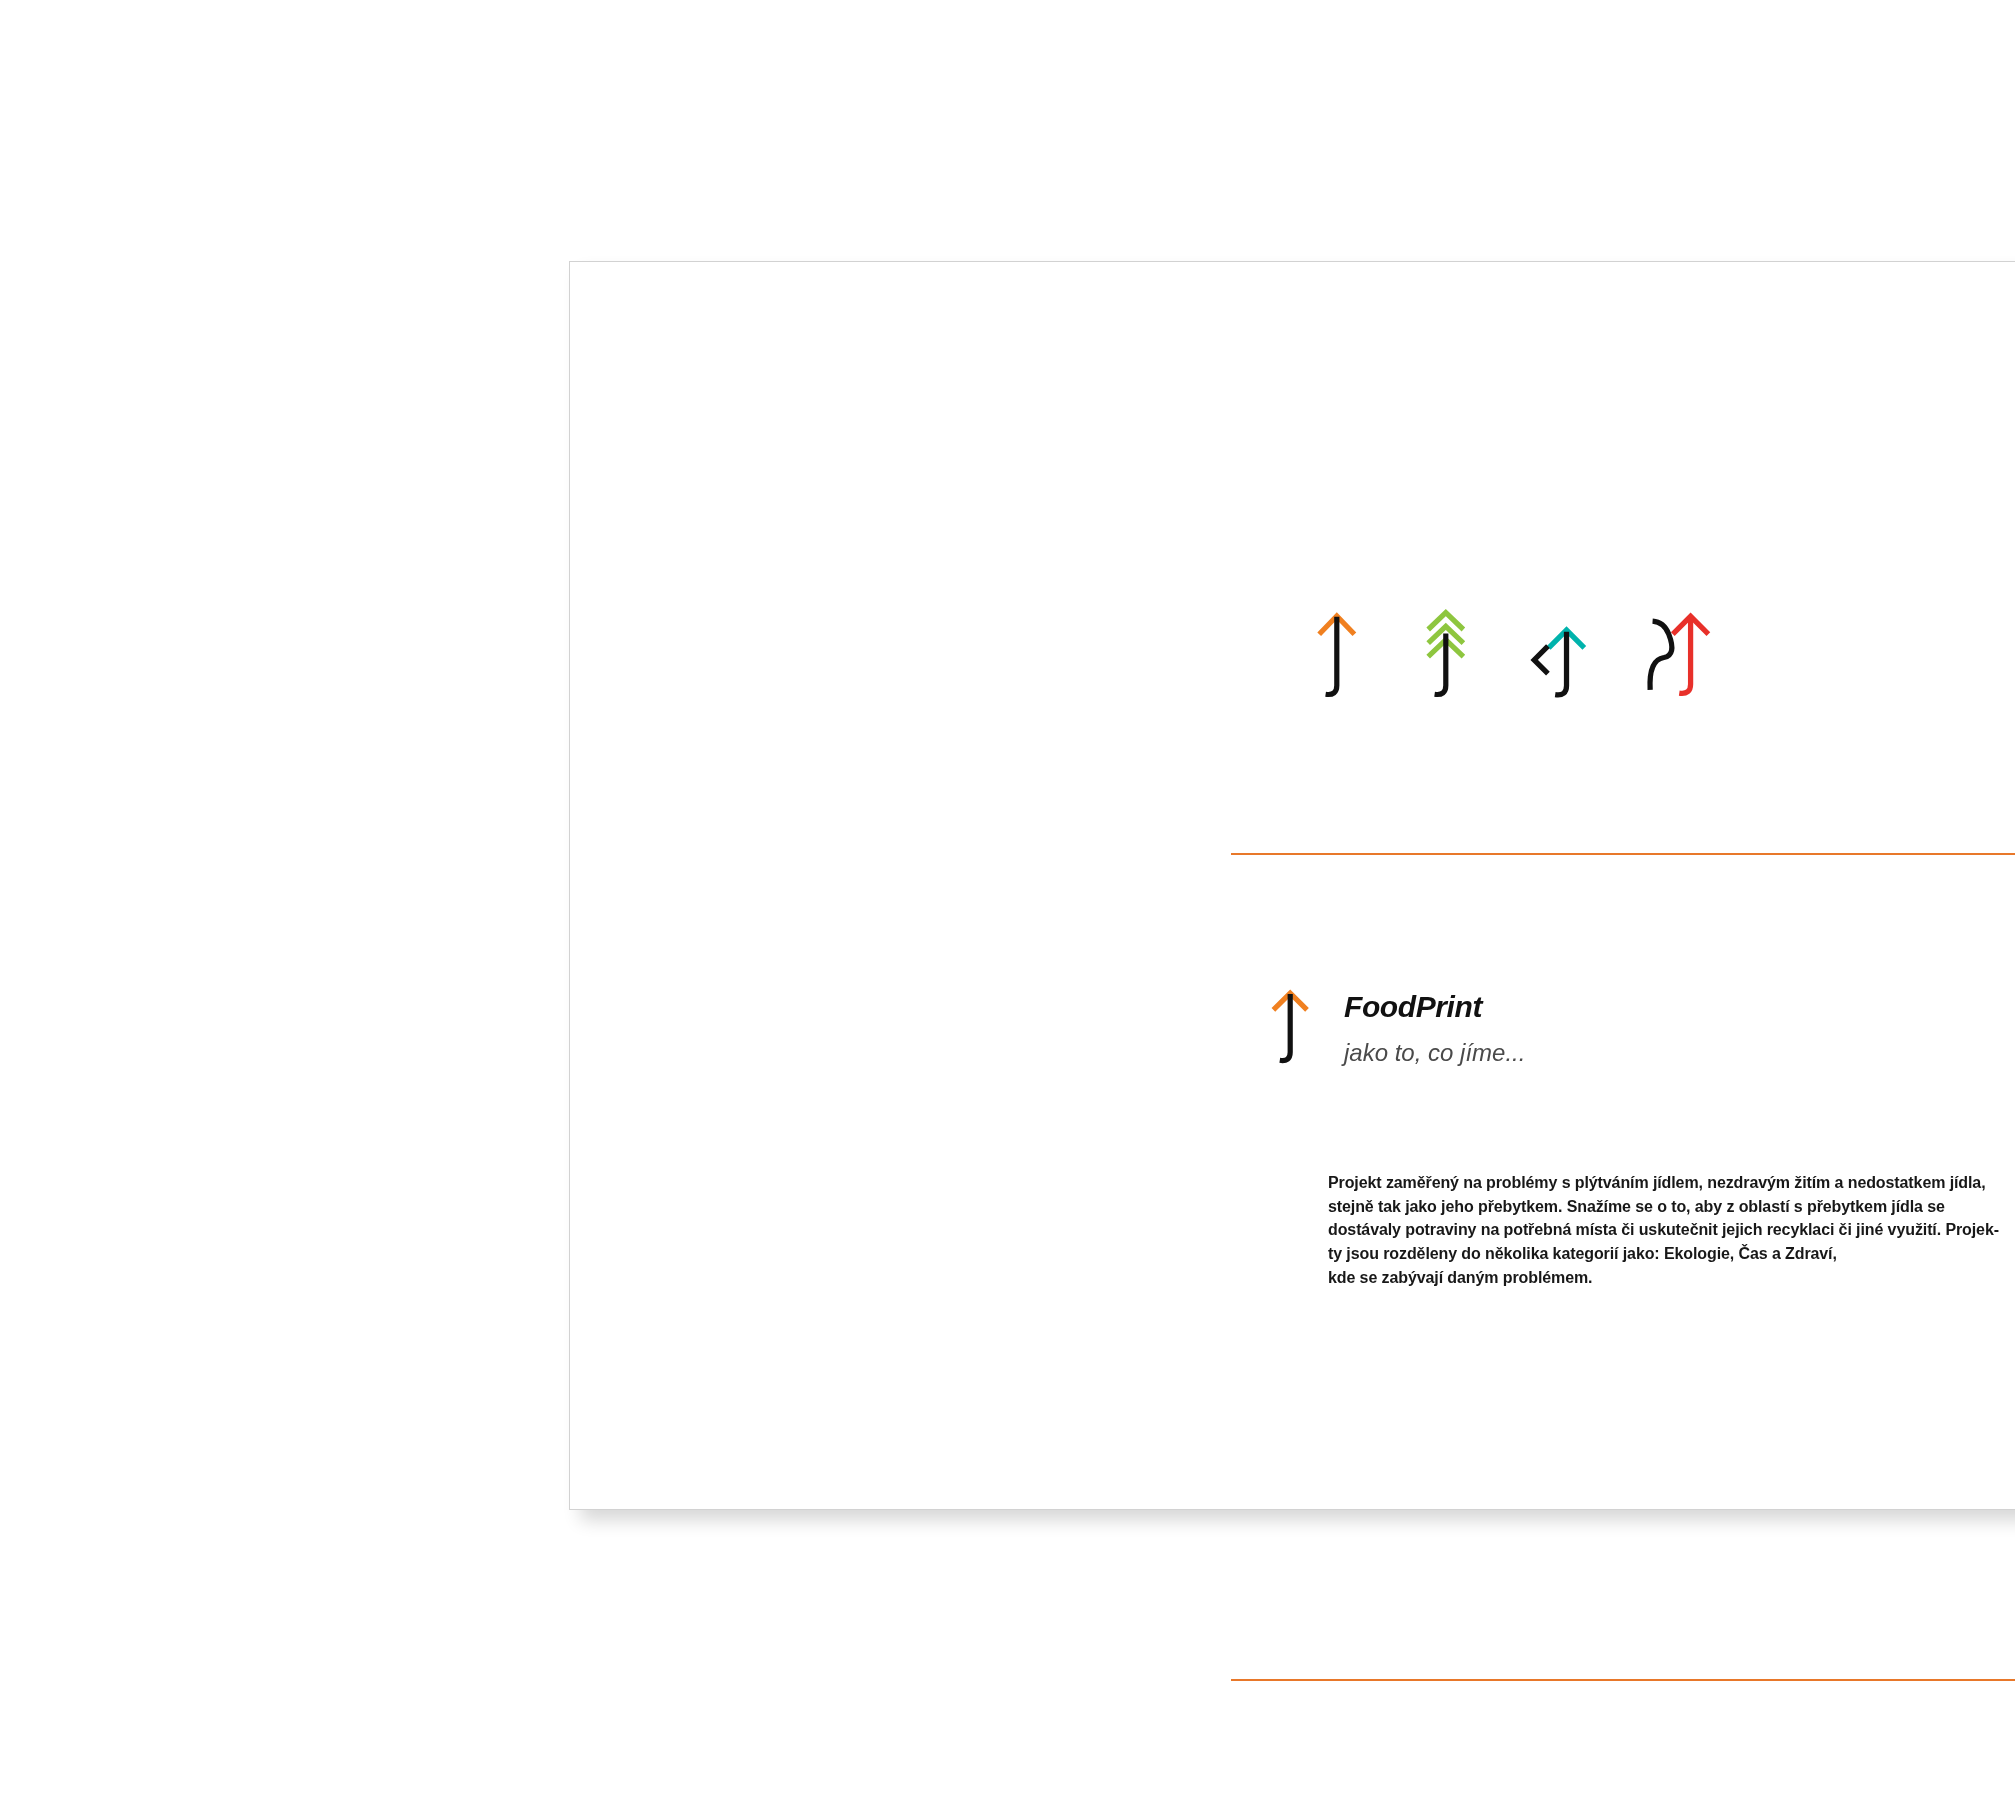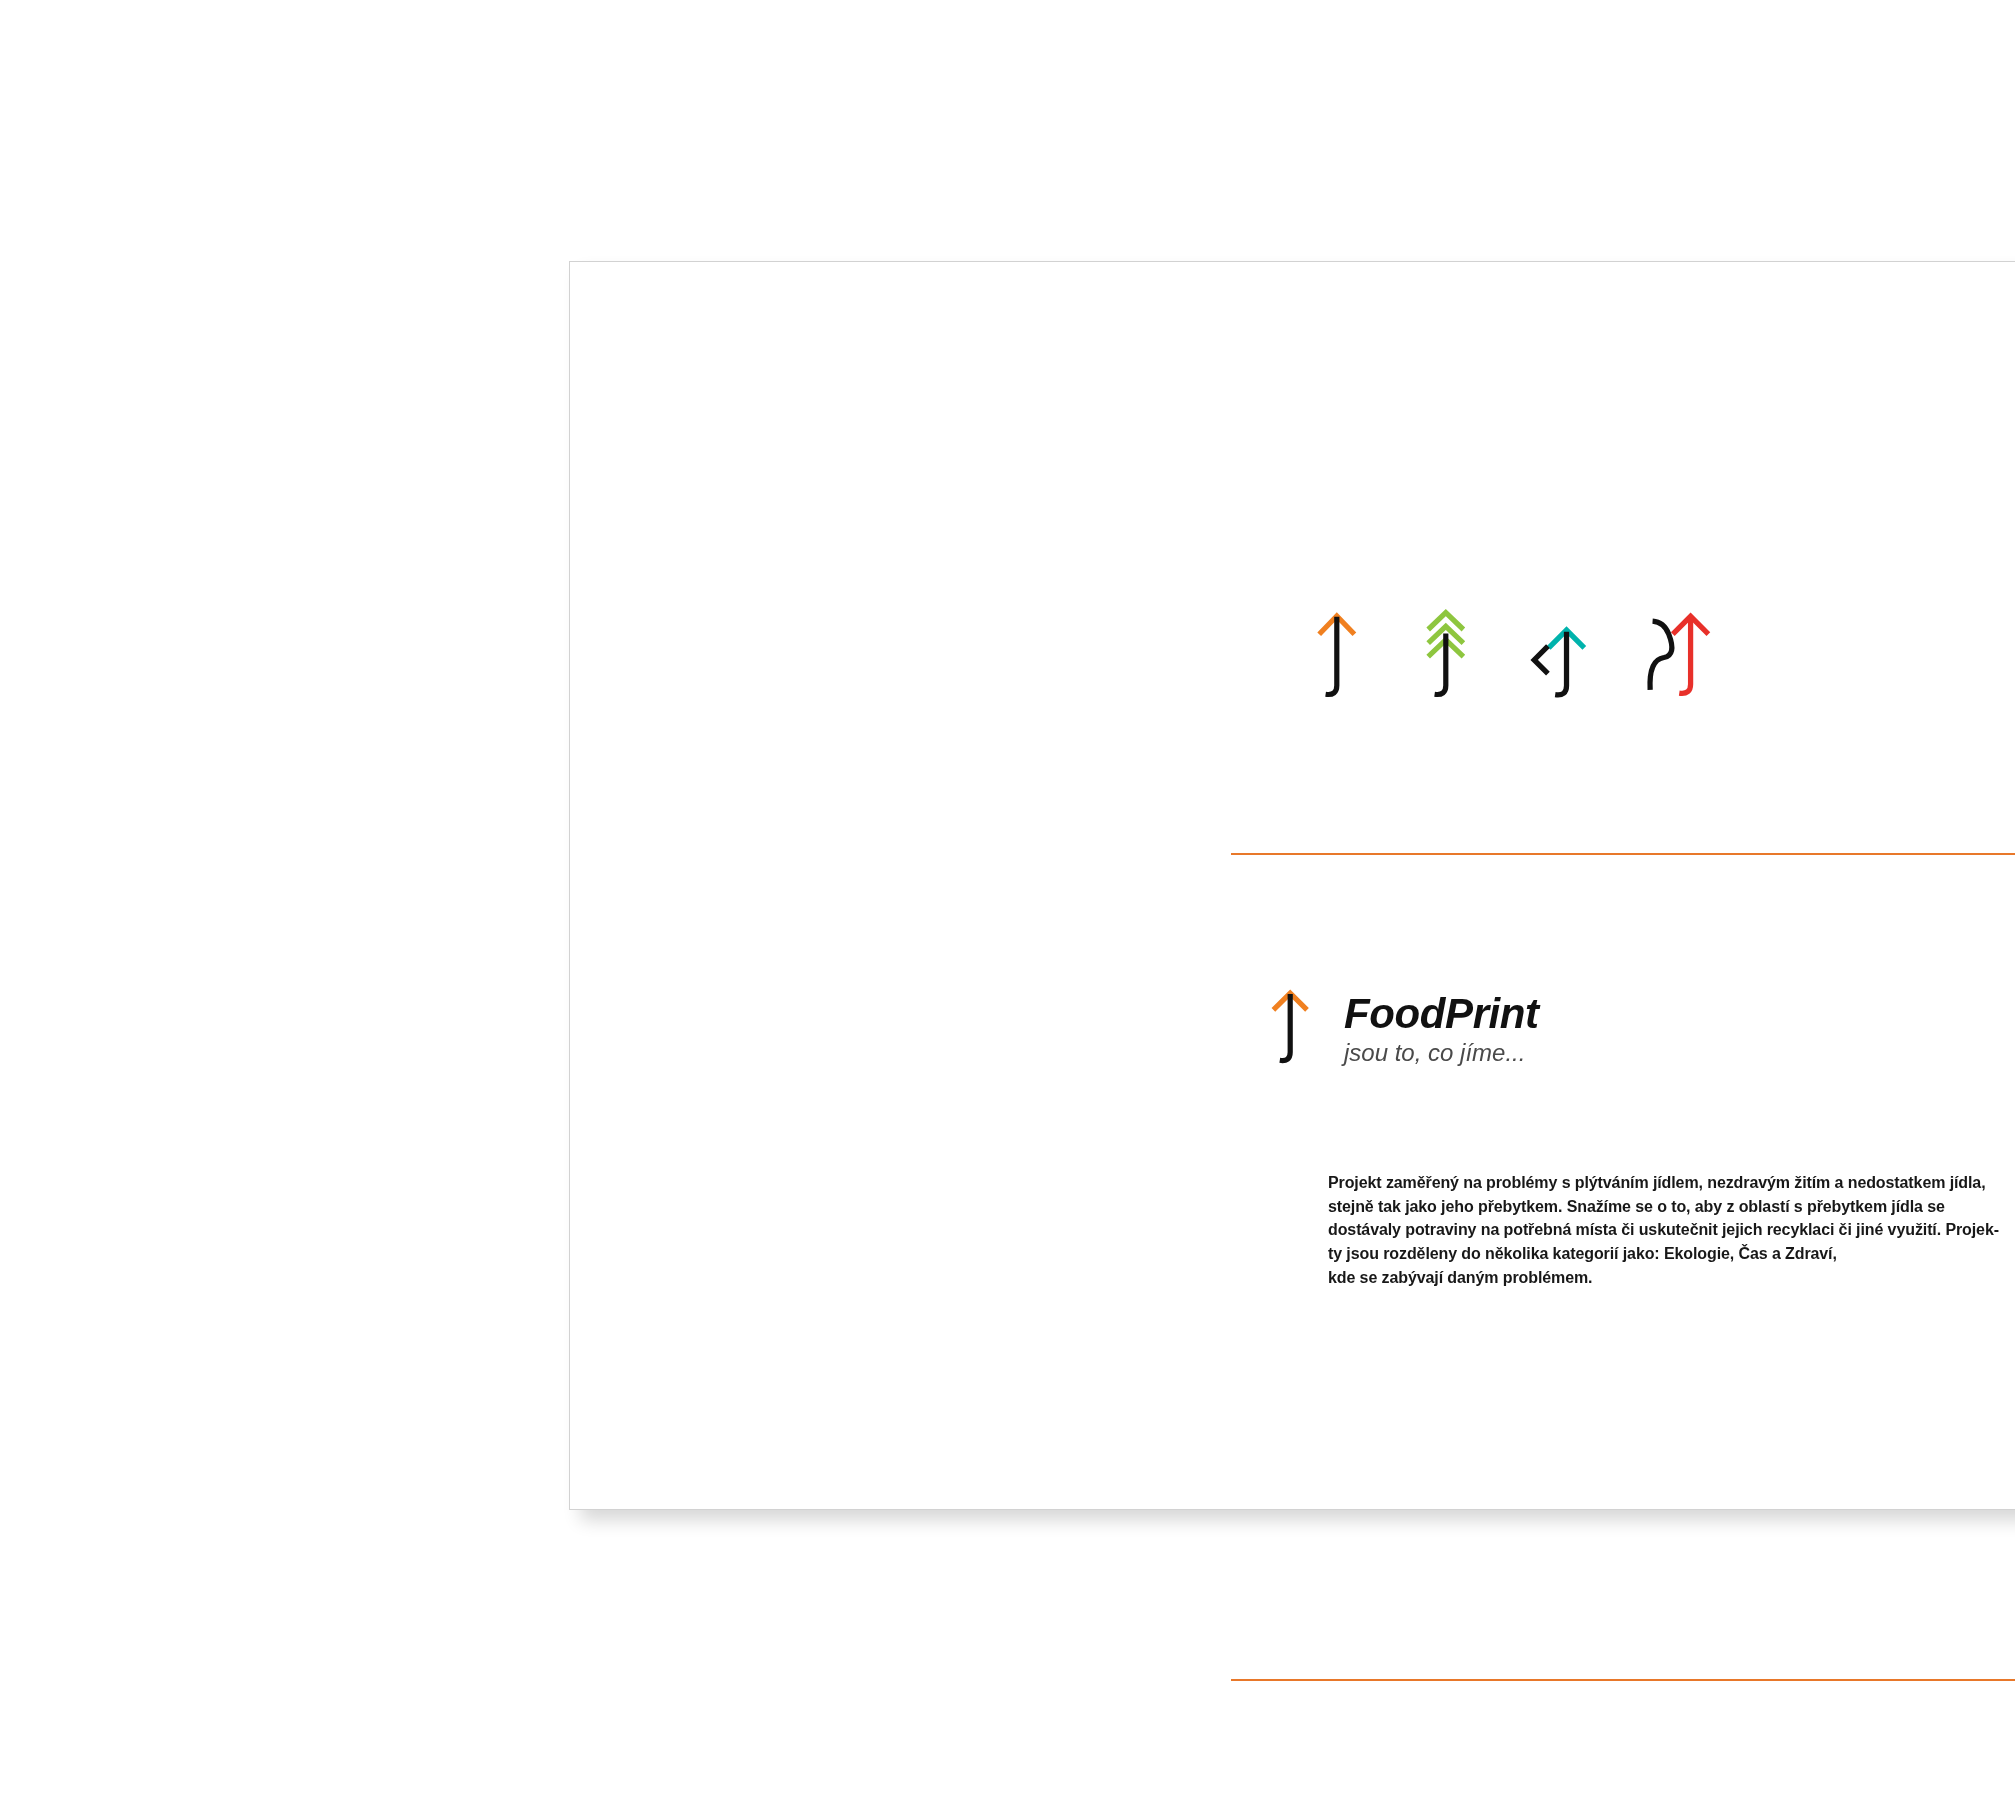--- a/index.html
+++ b/index.html
@@ -63,21 +63,21 @@
   }
   .brand-mark {
     position: absolute;
     left: 0;
     top: 0;
   }
   .brand-title {
     position: absolute;
     left: 77px;
     top: 3.2px;
-    font-size: 42px;
+    font-size: 30px;
     font-style: italic;
     font-weight: bold;
     color: #111111;
     letter-spacing: -0.4px;
     white-space: nowrap;
   }
   .brand-tagline {
     position: absolute;
     left: 77px;
     top: 52px;
@@ -150,21 +150,21 @@
     <div class="rule rule-bottom"></div>
 
     <div class="brand">
       <div class="brand-mark">
         <svg class="arrow-svg" width="64" height="81" viewBox="0 0 160 200">
           <polyline points="16,56 58,14 100,56" fill="none" stroke="#f08020" stroke-width="13"></polyline>
           <path d="M58,16 L58,162 Q58,186 32,182" fill="none" stroke="#111111" stroke-width="13"></path>
         </svg>
       </div>
       <div class="brand-title">FoodPrint</div>
-      <div class="brand-tagline">jsou to, co jíme...</div>
+      <div class="brand-tagline">jako to, co jíme...</div>
     </div>
 
     <div class="intro">
       <span class="ln">Projekt zaměřený na problémy s plýtváním jídlem, nezdravým žitím a nedostatkem jídla,</span>
       <span class="ln">stejně tak jako jeho přebytkem. Snažíme se o to, aby z oblastí s přebytkem jídla se</span>
       <span class="ln">dostávaly potraviny na potřebná místa či uskutečnit jejich recyklaci či jiné využití. Projek-</span>
       <span class="ln">ty jsou rozděleny do několika kategorií jako: Ekologie, Čas a Zdraví,</span>
       <span class="ln">kde se zabývají daným problémem.</span>
     </div>
 

